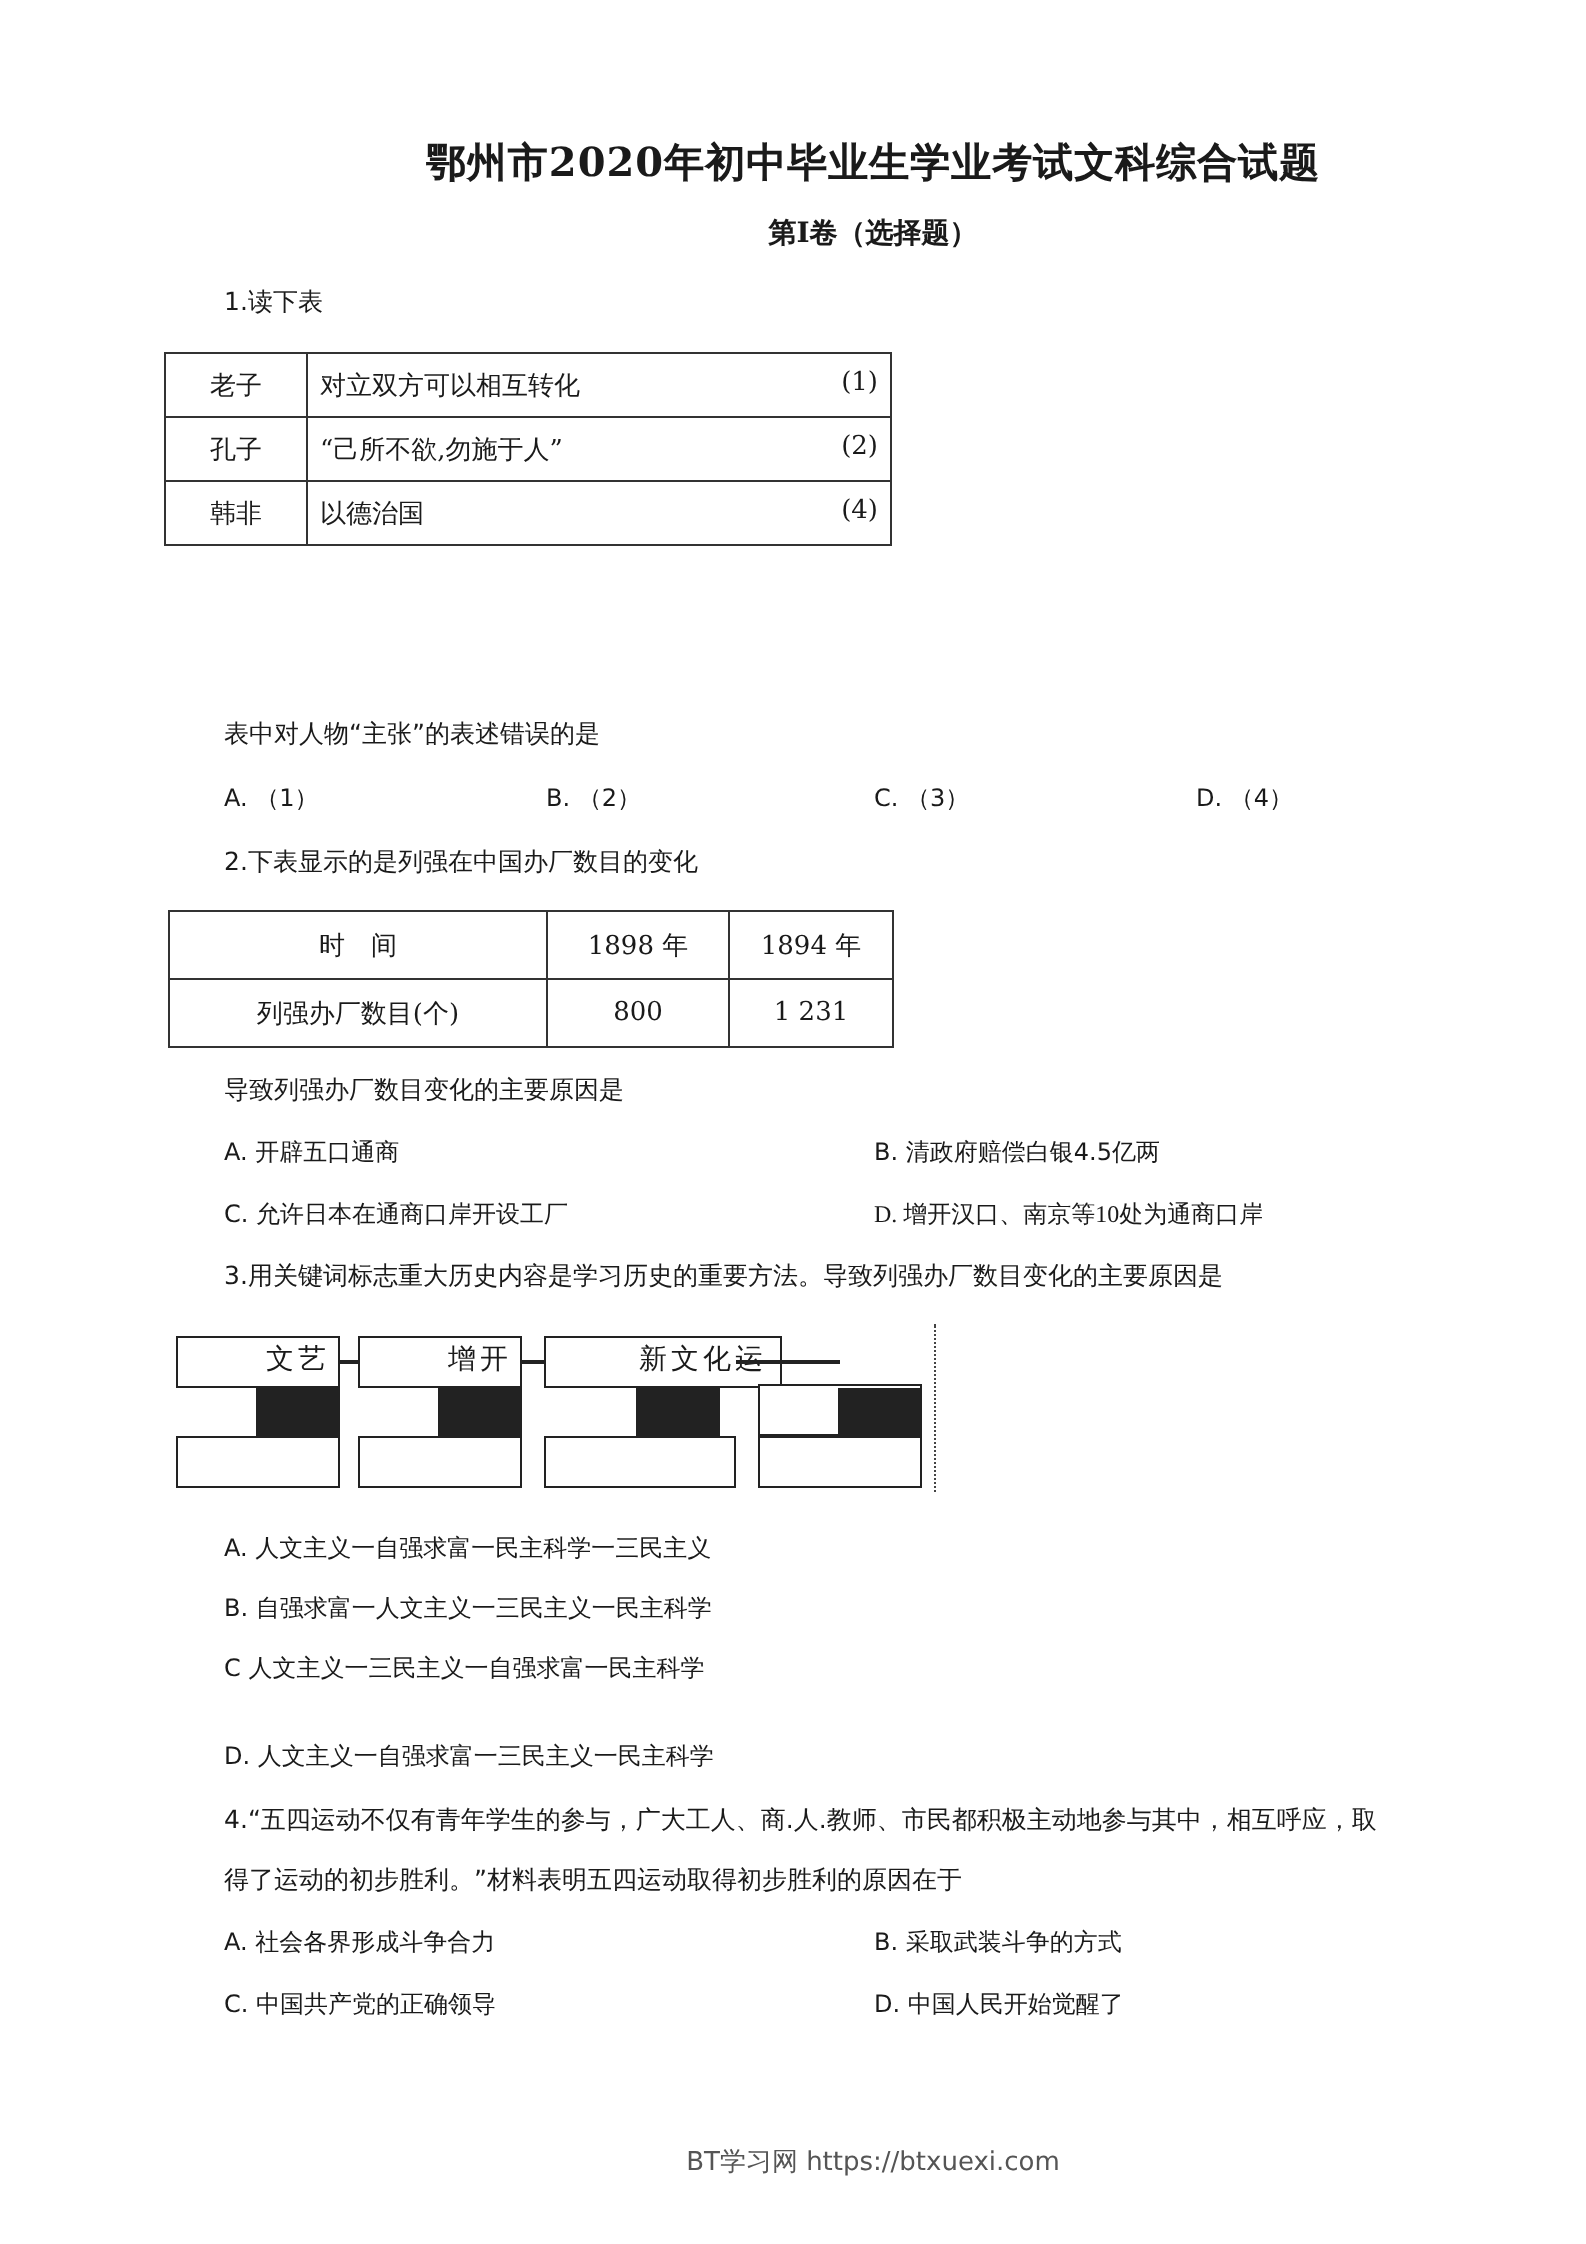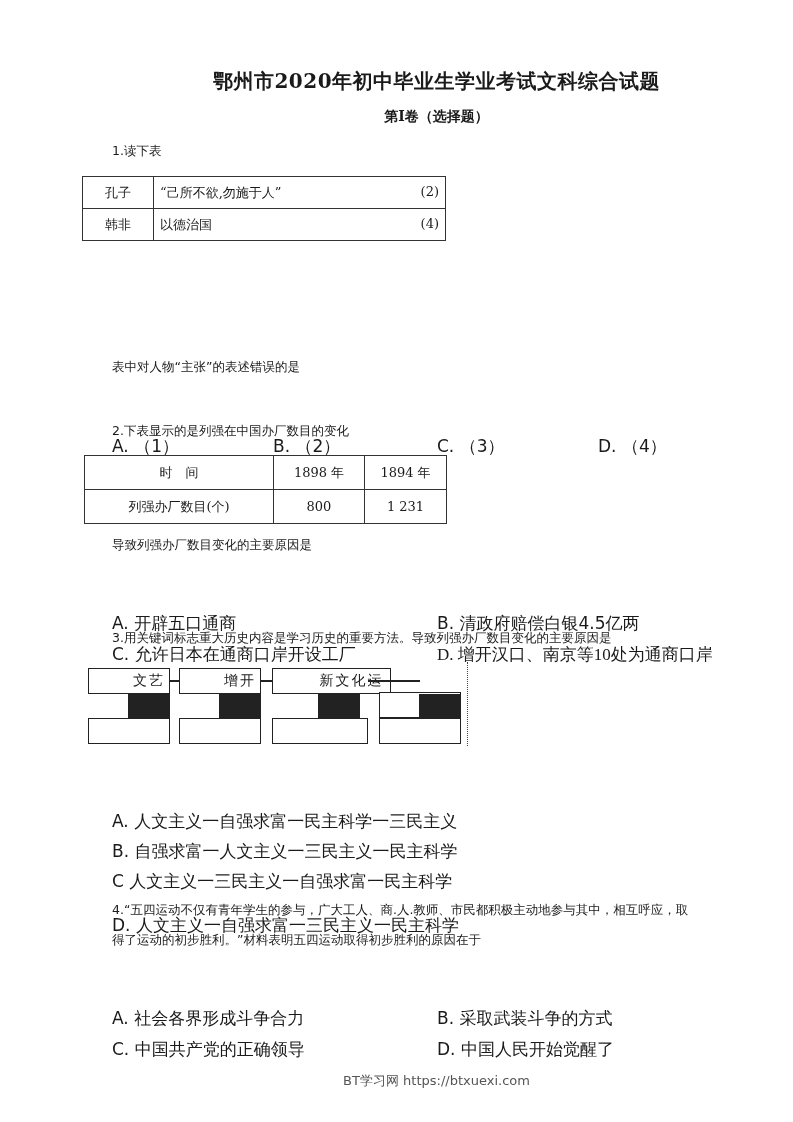--- a/index.html
+++ b/index.html
@@ -2,21 +2,21 @@
 <html><head>
 <meta charset="utf-8">
 <style>
   html, body { margin: 0; padding: 0; background: #ffffff; }
   body { width: 793px; height: 1122px; position: relative; overflow: hidden;
          font-family: "DejaVu Serif", "Liberation Serif", serif; color: #1a1a1a; }
   .abs { position: absolute; padding-left: 40px; }
   .title { top: 68px; left: 0; width: 793px; text-align: center; font-size: 20px; font-weight: bold; letter-spacing: 0.5px; }
   .subtitle { top: 108px; left: 0; width: 793px; text-align: center; font-size: 14px; font-weight: bold; }
   .q { font-family: "DejaVu Sans", "Liberation Sans", sans-serif; font-size: 12.5px; }
-  .opt { font-size: 17px; font-family: "DejaVu Sans", "Liberation Sans", sans-serif; margin-top: 44px; }
+  .opt { font-size: 12px; font-family: "DejaVu Sans", "Liberation Sans", sans-serif; }
   table { border-collapse: collapse; }
   .t1 { top: 176px; left: 82px; width: 364px; font-size: 13px; }
   .t1 td, .t1 th { border: 1.5px solid #333; height: 31px; padding: 0 6px; }
   .t1 th { font-weight: bold; font-family: "DejaVu Sans", sans-serif; font-size: 14px; }
   .t1 td.p { width: 58px; text-align: center; }
   .t1 td.c { position: relative; }
   .t1 .num { float: right; }
   .t2 { top: 455px; left: 84px; width: 363px; font-size: 13px; }
   .t2 td { border: 1.5px solid #333; height: 31px; text-align: center; }
   .box { border: 1.5px solid #222; background: #fff; box-sizing: border-box; font-size: 14px; text-align: center; line-height: 22px; letter-spacing: 2px; }
@@ -29,20 +29,24 @@
 <body>
 
 <div class="abs title">鄂州市2020年初中毕业生学业考试文科综合试题</div>
 <div class="abs subtitle">第I卷（选择题）</div>
 
 <div class="abs q" style="top:143px;left:72px;">
   <span>1.</span><span>读下表</span>
 </div>
 <table class="abs t1">
   <tbody>
+  <tr>
+    <td class="p">老子</td>
+    <td class="c"><span>对立双方可以相互转化</span><span class="num">(1)</span></td>
+  </tr>
   <tr>
     <td class="p">孔子</td>
     <td class="c"><span>“己所不欲,勿施于人”</span><span class="num">(2)</span></td>
   </tr>
   <tr>
     <td class="p">韩非</td>
     <td class="c"><span>以德治国</span><span class="num">(4)</span></td>
   </tr>
 </tbody>
   </table>

